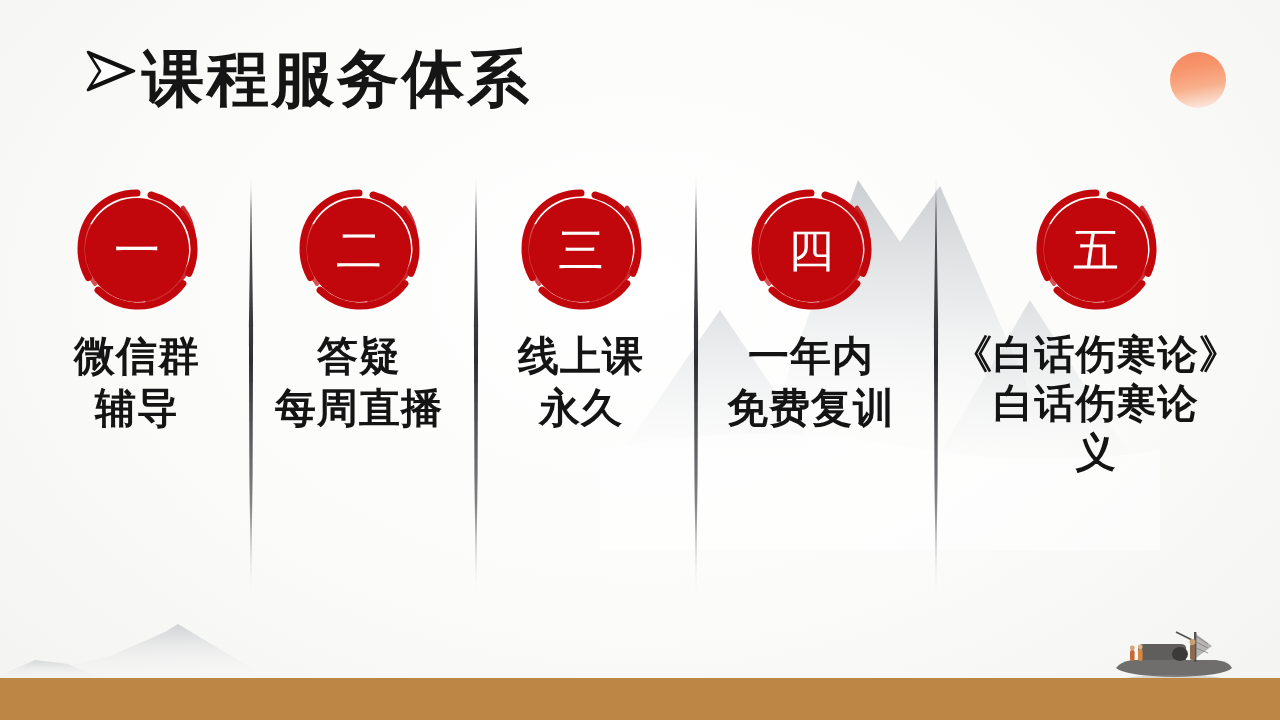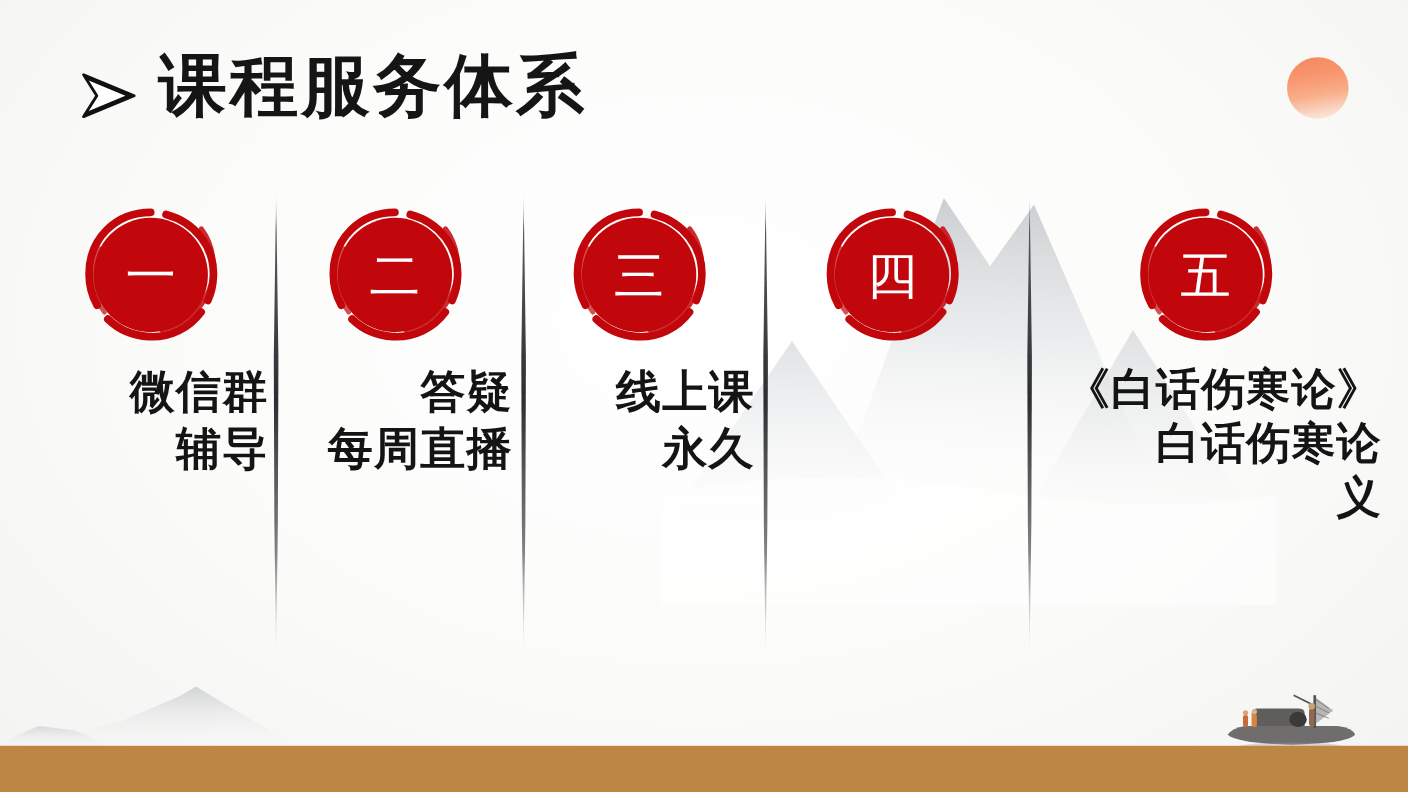--- a/index.html
+++ b/index.html
@@ -40,24 +40,24 @@
     left: 0; right: 0; bottom: 0;
     height: 42px;
     background: #bd8644;
   }
 
   .boat { position: absolute; left: 1108px; top: 624px; }
 
   
   .title-row {
     position: absolute;
-    left: 72px; top: 48px;
+    left: 84px; top: 48px;
     display: flex;
-    align-items: flex-end;
-    gap: 18px;
+    align-items: flex-start;
+    gap: 4px;
   }
   .bullet-arrow { display: block; }
   .title-text {
     font-size: 62px;
     font-weight: 700;
     color: #151515;
     letter-spacing: 3px;
     line-height: 1;
     white-space: nowrap;
   }
@@ -98,21 +98,20 @@
     z-index: 2;
   }
 
   .col-label {
     margin-top: 24px;
     font-size: 41px;
     font-weight: 600;
     color: #141414;
     line-height: 1.28;
     letter-spacing: 1px;
-    text-align: right;
   }
   .col-label .ln { display: block; white-space: nowrap; }
 
   
   .col-5 .col-label { font-size: 40px; line-height: 1.22; }
 </style>
 </head>
 <body>
 
 <div id="slide">
@@ -263,20 +262,24 @@
       </div>
     </div>
 
     <div class="col col-4" style="left:696px; width:230px;">
       <div class="badge">
         <svg class="ring" width="128" height="128">
             <use href="#brush-ring"></use>
           </svg>
         <div class="num">四</div>
       </div>
+      <div class="col-label">
+        <span class="ln">一年内</span>
+        <span class="ln">免费复训</span>
+      </div>
     </div>
 
     <div class="col col-5" style="left:936px; width:320px;">
       <div class="badge">
         <svg class="ring" width="128" height="128">
             <use href="#brush-ring"></use>
           </svg>
         <div class="num">五</div>
       </div>
       <div class="col-label">

